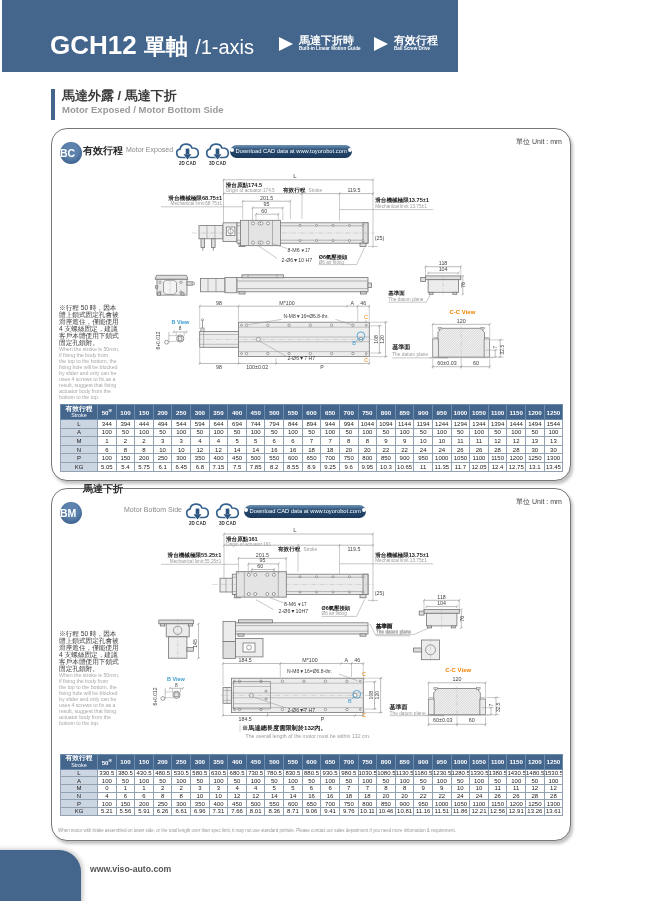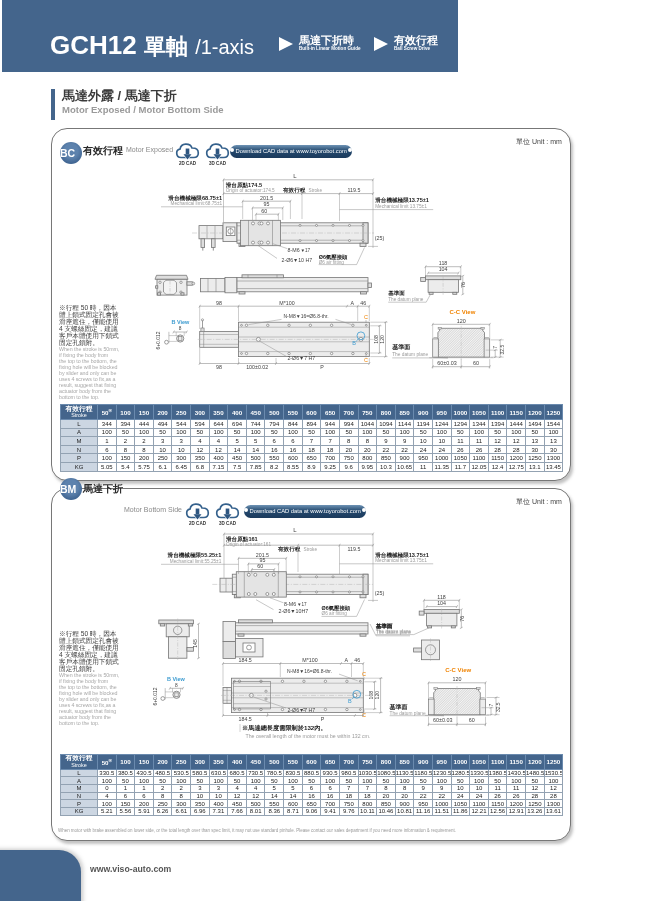--- a/index.html
+++ b/index.html
@@ -56,21 +56,21 @@
   <div class="cj">馬達外露 / 馬達下折</div>
   <div class="en">Motor Exposed / Motor Bottom Side</div>
 </div>
 <div class="abs secbox" style="left:51px;top:128px;width:520px;height:353px;"></div>
 <div class="abs secbox" style="left:51px;top:488px;width:520px;height:353px;"></div>
 
 <div class="abs badge" style="left:60px;top:141.5px;">BC</div>
 <div class="abs btitle" style="left:83px;top:144px;">有效行程</div>
 <div class="abs bsub" style="left:126px;top:146px;">Motor Exposed</div>
 
-<div class="abs badge" style="left:60px;top:478px;">BM</div>
+<div class="abs badge" style="left:60px;top:502px;">BM</div>
 <div class="abs btitle" style="left:83px;top:482px;">馬達下折</div>
 <div class="abs bsub" style="left:124px;top:506px;">Motor Bottom Side</div>
 
 <svg class="abs" style="left:174px;top:140px;" width="27" height="26" viewBox="0 0 26 25">
  <path d="M6.8 16.8 Q2.6 16.8 2.6 12.5 Q2.6 9 5.8 8.7 Q6.5 4.3 11.2 4 Q16 3.8 17.3 7.7 Q23.4 7.5 23.4 12.4 Q23.4 16.8 19 16.8 Z" fill="#fff" stroke="#35618c" stroke-width="1.6"></path>
  <g stroke="#fff" stroke-width="1">
         <rect x="11.3" y="8.2" width="3.4" height="6" fill="#2d5580"></rect>
         <path d="M9.2 13.6 L16.8 13.6 L13 18.8 Z" fill="#2d5580"></path>
       </g>
  <rect x="11.3" y="8.2" width="3.4" height="5.4" fill="#2d5580"></rect>

